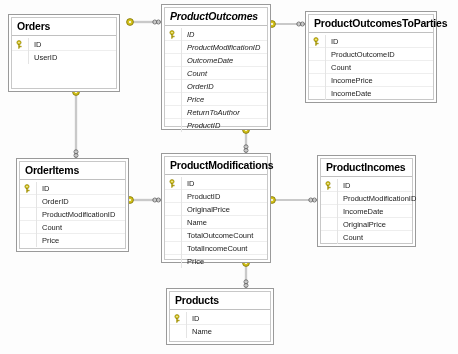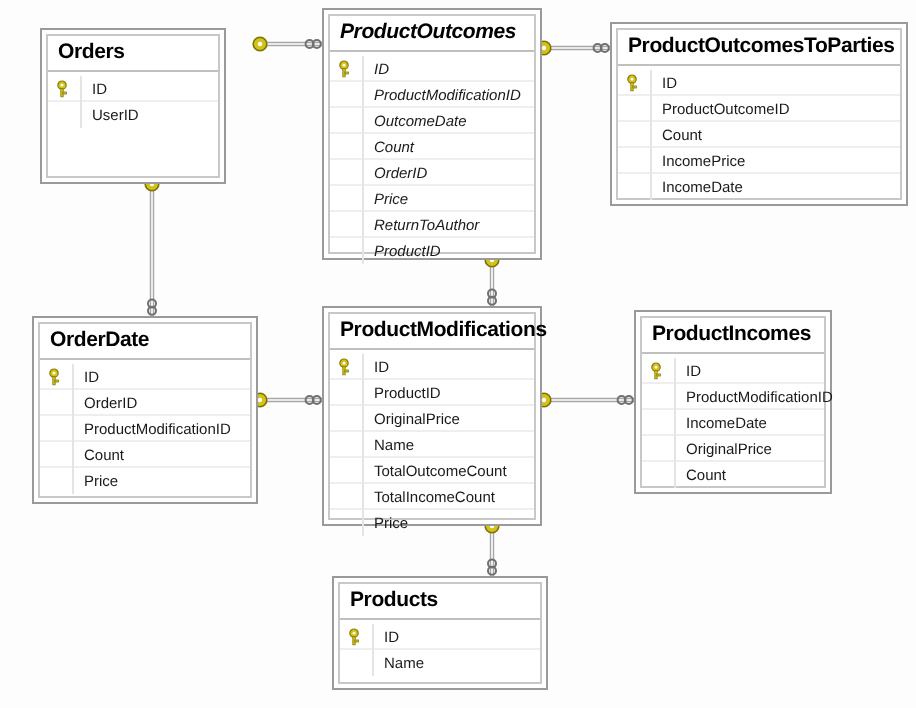--- a/index.html
+++ b/index.html
@@ -160,21 +160,21 @@
           <circle cx="246" cy="263" r="3.4" fill="#d4c21a" stroke="#7d7206" stroke-width="0.8"></circle>
           <circle cx="246" cy="263" r="1.1" fill="#ffffff"></circle>
         </g>
         <g>
           <circle cx="246" cy="285.4" r="2" fill="none" stroke="#6f6f6f" stroke-width="1"></circle>
           <circle cx="246" cy="281.8" r="2" fill="none" stroke="#6f6f6f" stroke-width="1"></circle>
         </g>
       </g>
     </svg>
   <div id="tables-layer">
-      <div class="table-box" style="left: 20px; top: 14px; width: 93px; height: 78px;">
+      <div class="table-box" style="left: 8px; top: 14px; width: 112px; height: 78px;">
         <div class="table-inner">
           <div class="table-title">Orders</div>
           <div class="fields">
             <div class="field-row">
               <div class="key-cell">
                 <svg class="key-icon" width="9" height="9" viewBox="0 0 9 9">
                   <circle cx="3" cy="2.6" r="2.1" fill="#d4c21a" stroke="#8a7d08" stroke-width="0.6"></circle>
                   <circle cx="3" cy="2.6" r="0.7" fill="#ffffff"></circle>
                   <rect x="2.4" y="4.2" width="1.2" height="4.2" fill="#d4c21a" stroke="#8a7d08" stroke-width="0.4"></rect>
                   <rect x="3.4" y="6.0" width="1.8" height="1" fill="#d4c21a" stroke="#8a7d08" stroke-width="0.4"></rect>
@@ -228,21 +228,21 @@
               <div class="key-cell"></div>
               <div class="field-name">ReturnToAuthor</div>
             </div>
             <div class="field-row">
               <div class="key-cell"></div>
               <div class="field-name">ProductID</div>
             </div>
           </div>
         </div>
       </div>
-      <div class="table-box" style="left: 305px; top: 11px; width: 149px; height: 92px;">
+      <div class="table-box" style="left: 305px; top: 11px; width: 132px; height: 92px;">
         <div class="table-inner">
           <div class="table-title">ProductOutcomesToParties</div>
           <div class="fields">
             <div class="field-row">
               <div class="key-cell">
                 <svg class="key-icon" width="9" height="9" viewBox="0 0 9 9">
                   <circle cx="3" cy="2.6" r="2.1" fill="#d4c21a" stroke="#8a7d08" stroke-width="0.6"></circle>
                   <circle cx="3" cy="2.6" r="0.7" fill="#ffffff"></circle>
                   <rect x="2.4" y="4.2" width="1.2" height="4.2" fill="#d4c21a" stroke="#8a7d08" stroke-width="0.4"></rect>
                   <rect x="3.4" y="6.0" width="1.8" height="1" fill="#d4c21a" stroke="#8a7d08" stroke-width="0.4"></rect>
@@ -264,21 +264,21 @@
             </div>
             <div class="field-row">
               <div class="key-cell"></div>
               <div class="field-name">IncomeDate</div>
             </div>
           </div>
         </div>
       </div>
       <div class="table-box" style="left: 16px; top: 158px; width: 113px; height: 94px;">
         <div class="table-inner">
-          <div class="table-title">OrderDate</div>
+          <div class="table-title">OrderItems</div>
           <div class="fields">
             <div class="field-row">
               <div class="key-cell">
                 <svg class="key-icon" width="9" height="9" viewBox="0 0 9 9">
                   <circle cx="3" cy="2.6" r="2.1" fill="#d4c21a" stroke="#8a7d08" stroke-width="0.6"></circle>
                   <circle cx="3" cy="2.6" r="0.7" fill="#ffffff"></circle>
                   <rect x="2.4" y="4.2" width="1.2" height="4.2" fill="#d4c21a" stroke="#8a7d08" stroke-width="0.4"></rect>
                   <rect x="3.4" y="6.0" width="1.8" height="1" fill="#d4c21a" stroke="#8a7d08" stroke-width="0.4"></rect>
                 </svg>
               </div>

